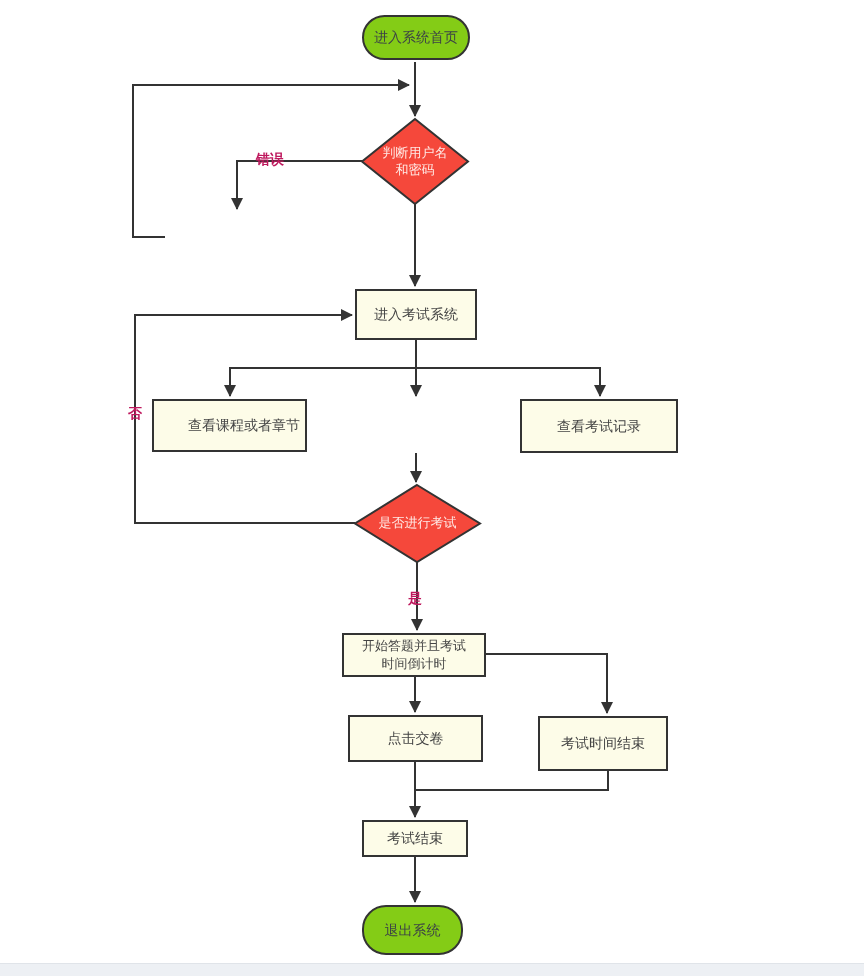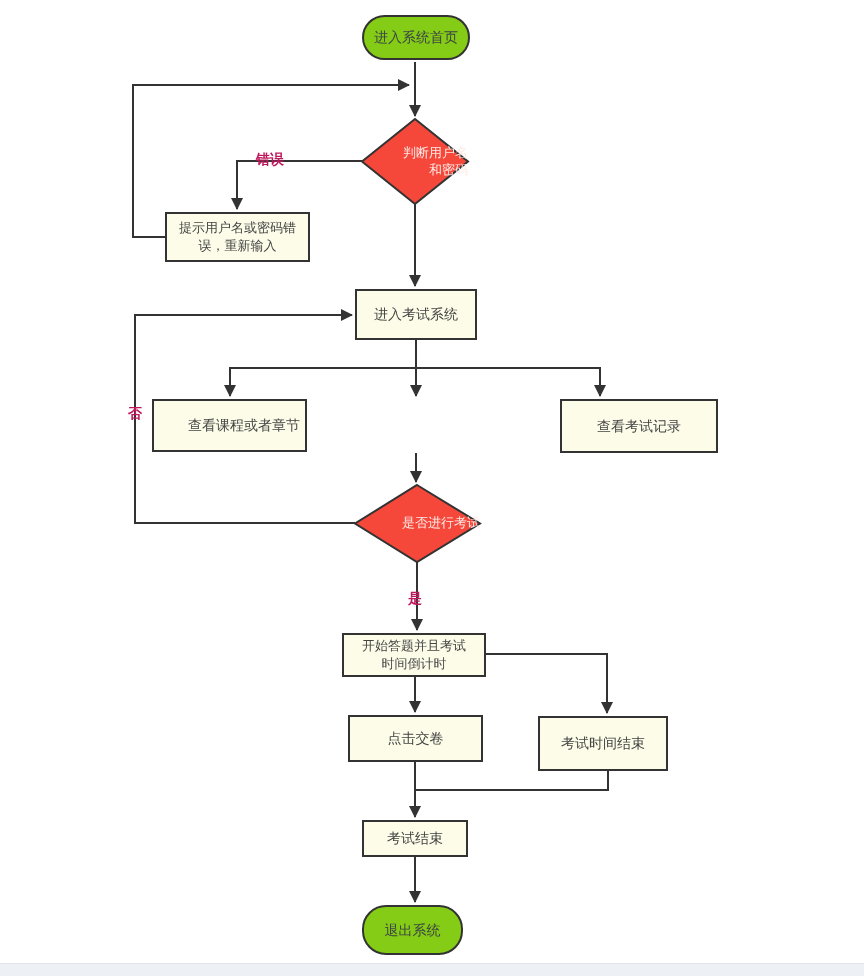--- a/index.html
+++ b/index.html
@@ -13,21 +13,21 @@
   .node{
     position:absolute;z-index:2;box-sizing:border-box;
     display:flex;align-items:center;justify-content:center;
     text-align:center;font-size:14px;line-height:1.35;
     border:2px solid #333333;
   }
   .process{background:#fdfce8;color:#444444;}
   .terminal{background:#84cc16;color:#3c4246;border-radius:24px;}
   .diamond-label{
     position:absolute;z-index:3;display:flex;flex-direction:column;
-    align-items:flex-end;justify-content:center;text-align:center;
+    align-items:center;justify-content:center;text-align:center;
     font-size:13px;line-height:1.3;color:#ffe9e5;pointer-events:none;
   }
   .edge-label{
     position:absolute;z-index:3;font-size:14px;font-weight:bold;
     color:#be185d;white-space:nowrap;
   }
   .hint-text{font-size:13px;padding:0 6px;}
   .two-line span{display:block;}
   .footer-band{
     position:absolute;left:0;bottom:0;width:864px;height:13px;z-index:4;
@@ -89,37 +89,31 @@
   </div>
 
   <div class="diamond-label two-line" style="left:362px;top:119px;width:106px;height:85px;">
     <span>判断用户名</span>
     <span>和密码</span>
   </div>
   <div class="diamond-label" style="left:355px;top:485px;width:125px;height:77px;">
     <span>是否进行考试</span>
   </div>
 
-  <div class="node process hint-text two-line" style="left:165px;top:212px;width:145px;height:50px;">
-    <div>
-      <span>提示用户名或密码错</span>
-      <span>误，重新输入</span>
-    </div>
-  </div>
 
   <div class="node process" style="left:355px;top:289px;width:122px;height:51px;text-align:right;">
     <span>进入考试系统</span>
   </div>
 
   <div class="node process" style="left:152px;top:399px;width:155px;height:53px;padding-left:29px;">
     <span>查看课程或者章节</span>
   </div>
 
 
-  <div class="node process" style="left:520px;top:399px;width:158px;height:54px;margin-left:40px;">
+  <div class="node process" style="left:520px;top:399px;width:158px;height:54px;">
     <span>查看考试记录</span>
   </div>
 
   <div class="node process hint-text two-line" style="left:342px;top:633px;width:144px;height:44px;">
     <div>
       <span>开始答题并且考试</span>
       <span>时间倒计时</span>
     </div>
   </div>
 

